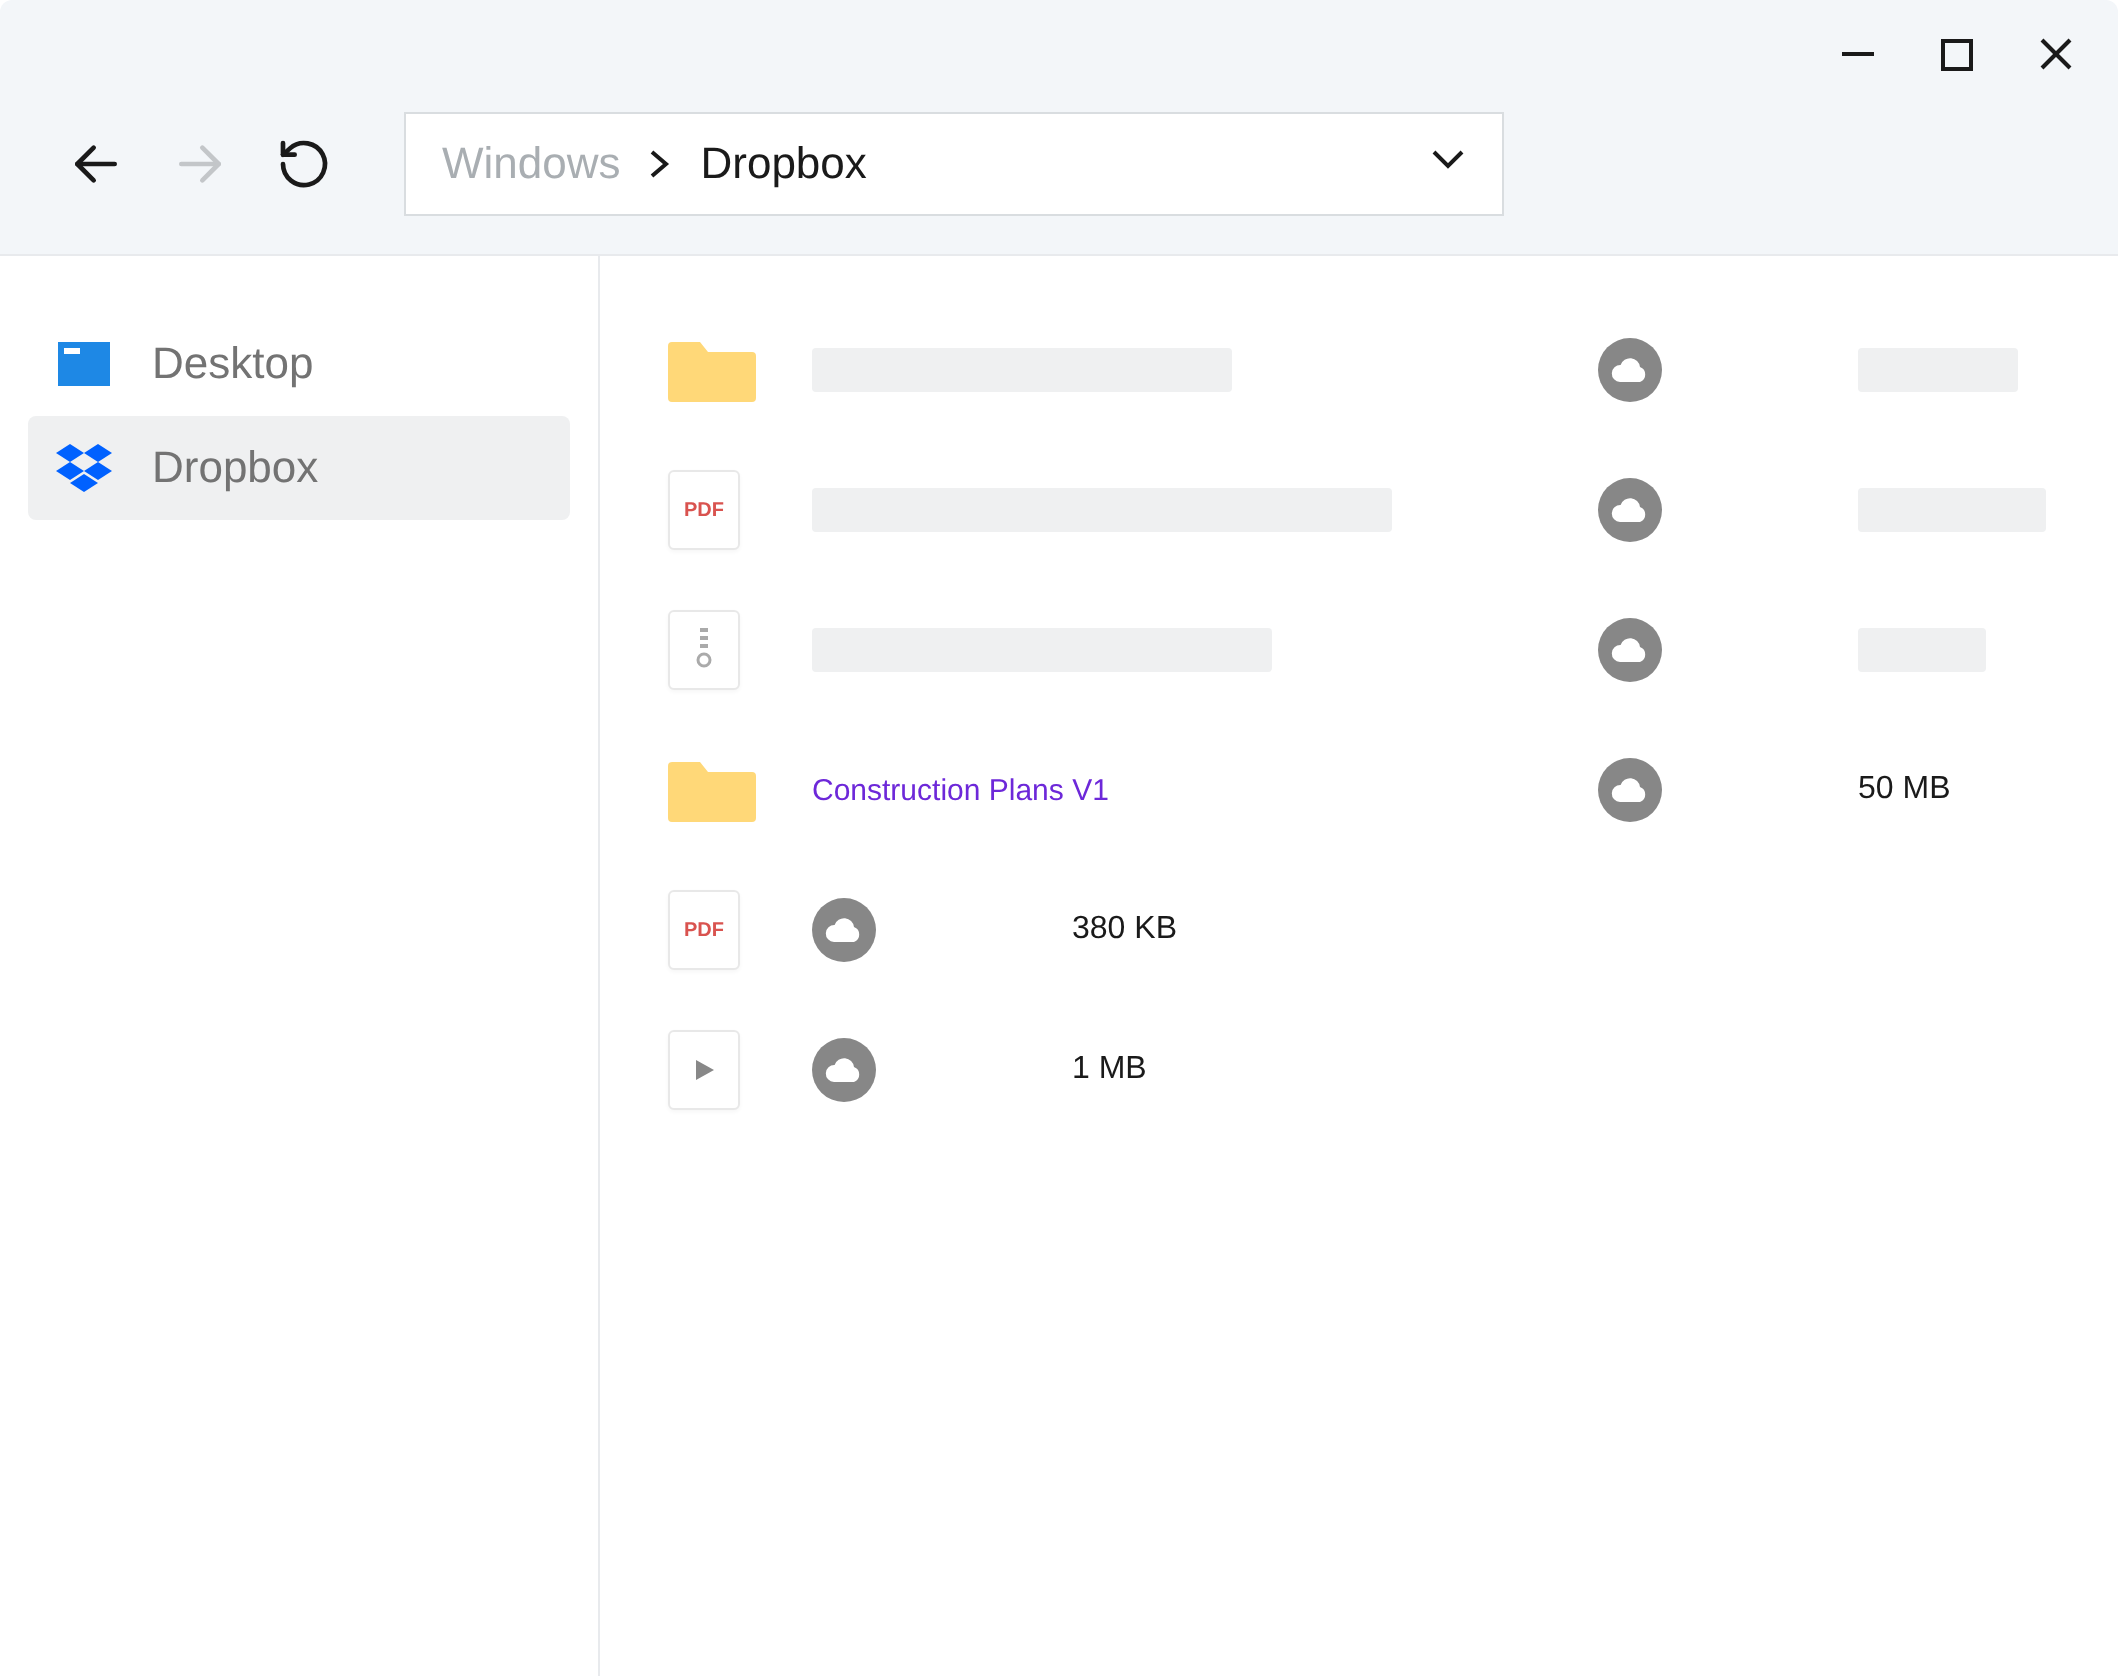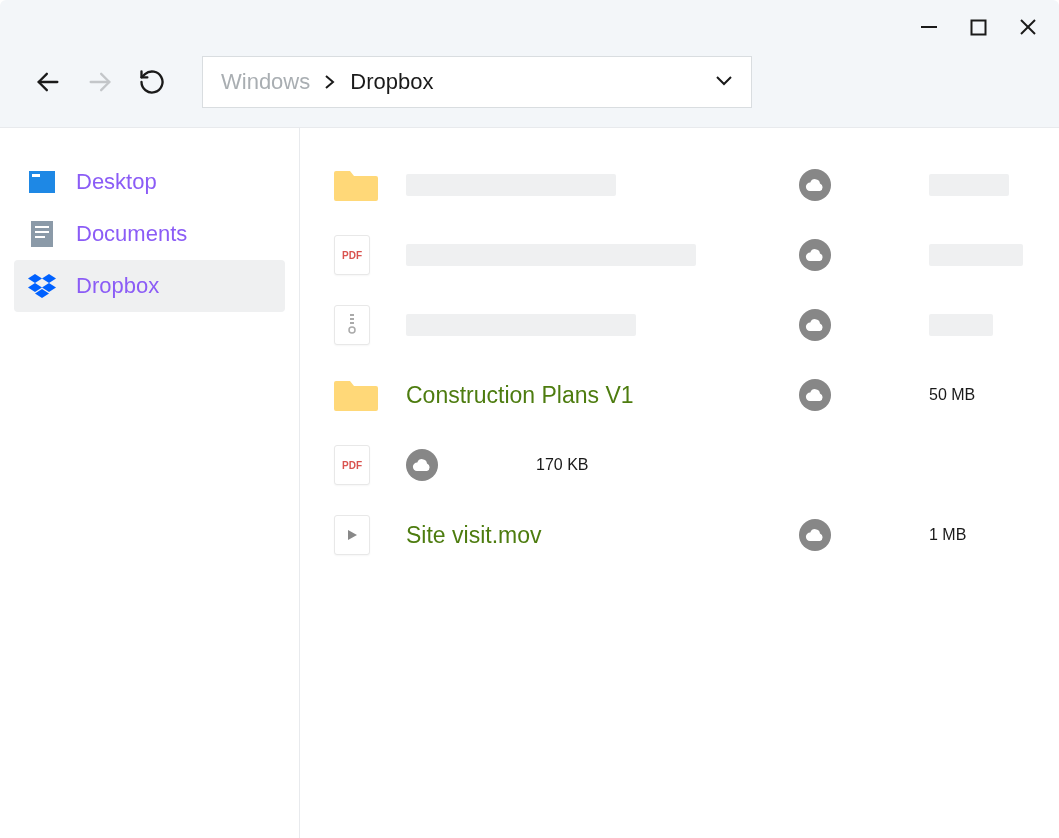--- a/index.html
+++ b/index.html
@@ -93,21 +93,21 @@
       padding: 28px 14px 0 14px;
       border-right: 1px solid #e8eaed;
     }
     .sb-item {
       height: 52px;
       display: flex;
       align-items: center;
       gap: 20px;
       padding: 0 14px;
       font-size: 22px;
-      color: #8b5cf6;
+      color: #737373;
       border-radius: 4px;
       cursor: pointer;
     }
     .sb-item.active {
       background: #eff0f1;
     }
     .sb-icon {
       width: 28px;
       height: 28px;
       display: flex;
@@ -125,22 +125,22 @@
       cursor: pointer;
     }
     .file-icon {
       width: 72px;
       display: flex;
       align-items: center;
       justify-content: flex-start;
     }
     .file-name {
       flex: 1;
-      font-size: 23px;
-      color: #4d7c0f;
+      font-size: 15px;
+      color: #6d28d9;
     }
     .file-status {
       width: 130px;
       display: flex;
       align-items: center;
       justify-content: flex-start;
     }
     .file-size {
       width: 100px;
       font-size: 16px;
@@ -247,31 +247,20 @@
 
     <div class="sidebar">
       <div class="sb-item">
         <span class="sb-icon">
           <svg width="26" height="22" viewBox="0 0 26 22">
               <rect width="26" height="22" fill="#1e88e5"></rect>
               <rect x="3" y="3" width="8" height="3" fill="#fff"></rect>
             </svg>
         </span>
         <span>Desktop</span>
-      </div>
-      <div class="sb-item">
-        <span class="sb-icon">
-          <svg width="22" height="26" viewBox="0 0 22 26">
-              <rect width="22" height="26" fill="#8b9aa8"></rect>
-              <rect x="4" y="5" width="14" height="2" fill="#fff"></rect>
-              <rect x="4" y="10" width="14" height="2" fill="#fff"></rect>
-              <rect x="4" y="15" width="10" height="2" fill="#fff"></rect>
-            </svg>
-        </span>
-        <span>Documents</span>
       </div>
       <div class="sb-item active">
         <span class="sb-icon">
           <svg width="28" height="24" viewBox="0 0 28 24" fill="#0061ff">
               <polygon points="7,0 14,4.5 7,9 0,4.5"></polygon>
               <polygon points="21,0 28,4.5 21,9 14,4.5"></polygon>
               <polygon points="7,9 14,13.5 7,18 0,13.5"></polygon>
               <polygon points="21,9 28,13.5 21,18 14,13.5"></polygon>
               <polygon points="14,15 21,19.5 14,24 7,19.5"></polygon>
             </svg>
@@ -369,32 +358,31 @@
         <div class="file-icon">
           <div class="doc-box pdf-label">PDF</div>
         </div>
         <div class="file-status">
           <div class="cloud-badge">
             <svg width="20" height="14" viewBox="0 0 20 14">
                 <path d="M15 5.5a5 5 0 0 0-9.7-1A4 4 0 0 0 5 13h10a4 4 0 0 0 0-7.5z" fill="#fff"></path>
               </svg>
           </div>
         </div>
-        <div class="file-size">170 KB</div>
+        <div class="file-size">380 KB</div>
       </div>
 
       <div class="file-row">
         <div class="file-icon">
           <div class="doc-box">
             <svg width="14" height="14" viewBox="0 0 14 14">
                 <polygon points="3,2 12,7 3,12" fill="#888"></polygon>
               </svg>
           </div>
         </div>
-        <div class="file-name">Site visit.mov</div>
         <div class="file-status">
           <div class="cloud-badge">
             <svg width="20" height="14" viewBox="0 0 20 14">
                 <path d="M15 5.5a5 5 0 0 0-9.7-1A4 4 0 0 0 5 13h10a4 4 0 0 0 0-7.5z" fill="#fff"></path>
               </svg>
           </div>
         </div>
         <div class="file-size">1 MB</div>
       </div>
 

